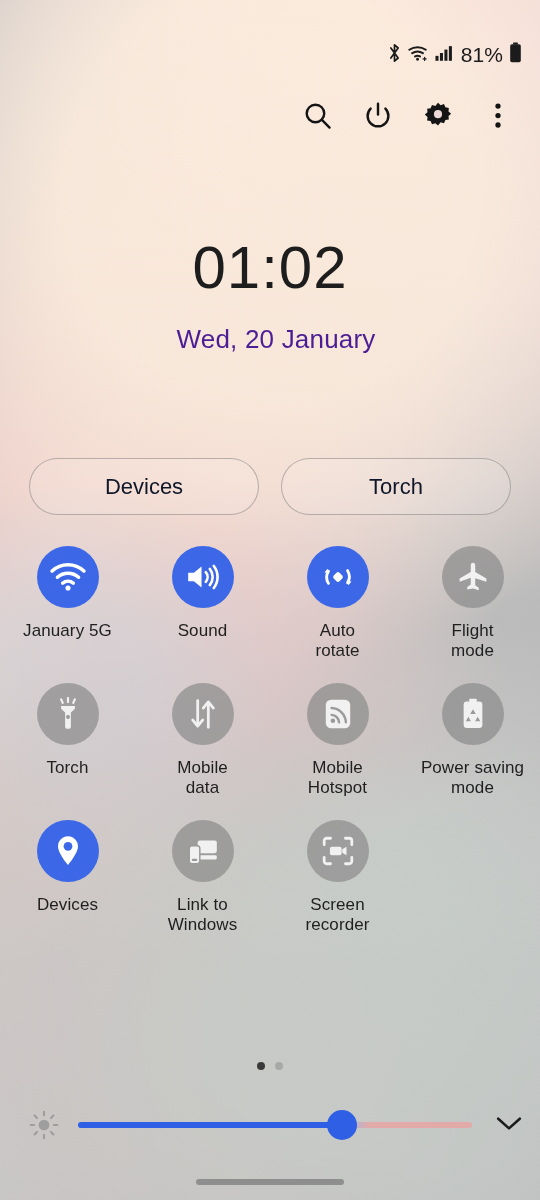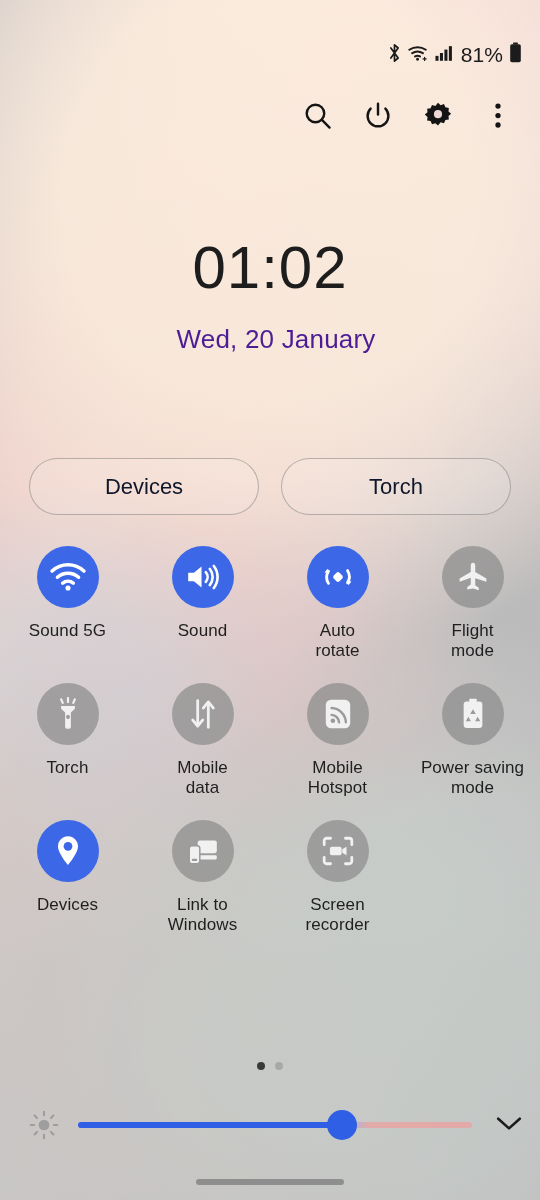--- a/index.html
+++ b/index.html
@@ -259,21 +259,21 @@
 
     <div class="tile">
       <div class="tcircle on">
         <svg width="36" height="30" viewBox="0 0 34 28">
           <path d="M2 8.4A22 22 0 0 1 32 8.4" fill="none" stroke="#fff" stroke-width="3.3" stroke-linecap="round"></path>
           <path d="M7 14.2A15 15 0 0 1 27 14.2" fill="none" stroke="#fff" stroke-width="3.3" stroke-linecap="round"></path>
           <path d="M12 19.8A8 8 0 0 1 22 19.8" fill="none" stroke="#fff" stroke-width="3.3" stroke-linecap="round"></path>
           <circle cx="17" cy="24.4" r="2.4" fill="#fff"></circle>
         </svg>
       </div>
-      <div class="tlabel">Sound 5G</div>
+      <div class="tlabel">January 5G</div>
     </div>
 
     <div class="tile">
       <div class="tcircle on">
         <svg width="36" height="32" viewBox="0 0 34 30">
           <path d="M3 11h5.4L15.6 5v20l-7.2-6H3z" fill="#fff"></path>
           <path d="M19.6 10.4a7 7 0 0 1 0 9.2" fill="none" stroke="#fff" stroke-width="2.5" stroke-linecap="round"></path>
           <path d="M23.4 7.4a12 12 0 0 1 0 15.2" fill="none" stroke="#fff" stroke-width="2.5" stroke-linecap="round"></path>
           <path d="M27.2 4.6a17 17 0 0 1 0 20.8" fill="none" stroke="#fff" stroke-width="2.5" stroke-linecap="round"></path>
         </svg>

